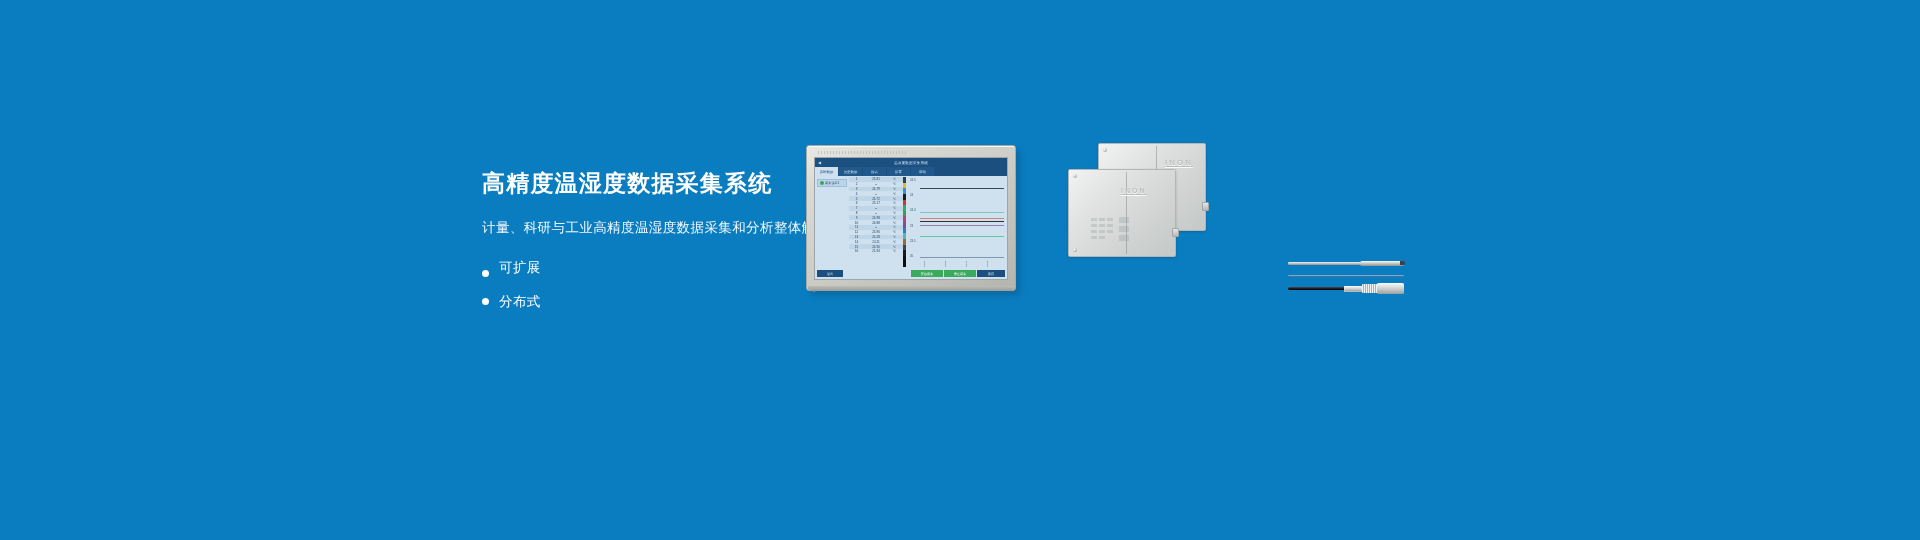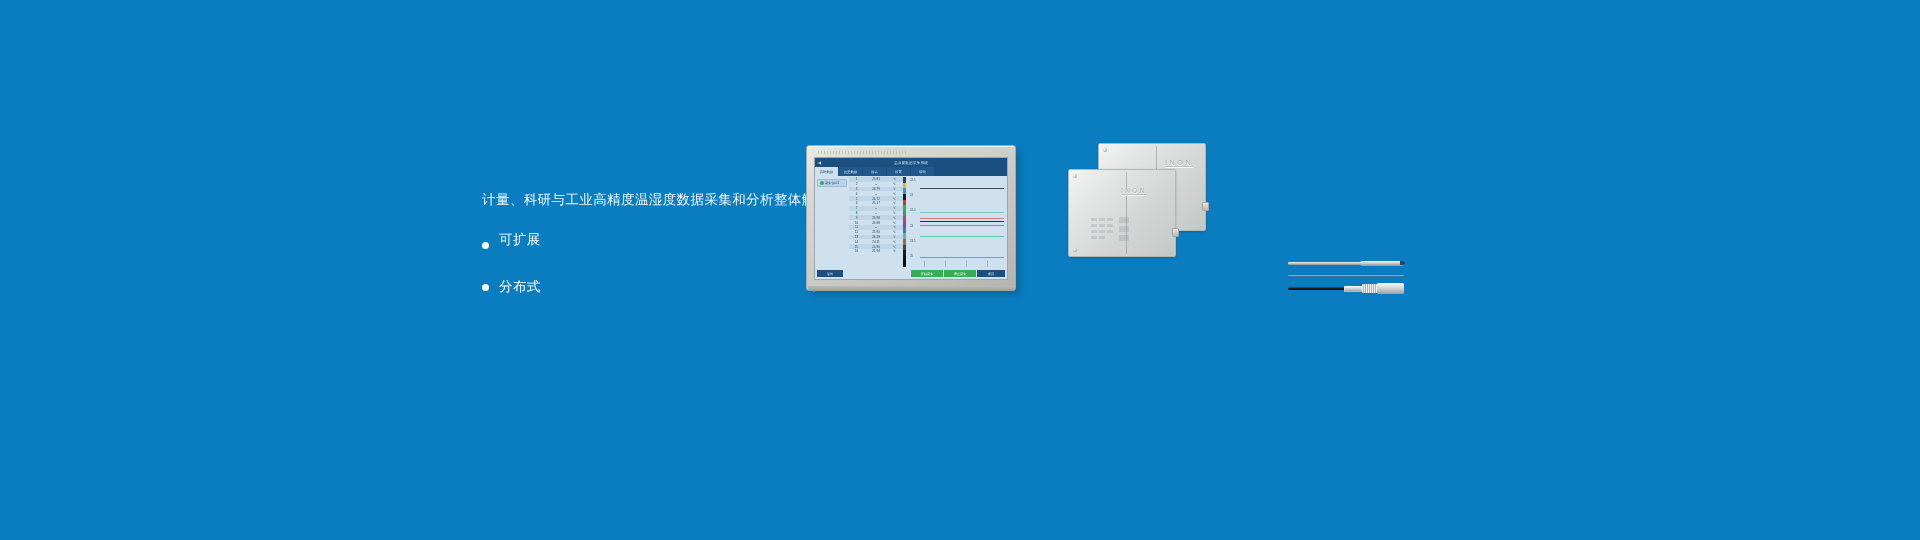--- a/index.html
+++ b/index.html
@@ -15,21 +15,21 @@
   .copy { position:absolute; left:482px; top:170px; width:470px; color:#ffffff; }
   .headline {
     font-size:23px; font-weight:bold; letter-spacing:1.2px;
     color:#ffffff; line-height:1.2; white-space:nowrap;
   }
   .subhead {
     margin-top:21px; font-size:13.5px; font-weight:400;
     color:#f2f9fd; letter-spacing:.4px; white-space:nowrap;
   }
   .features { margin-top:22px; list-style:none; }
-  .feat { display:flex; align-items:center; margin-top:29px; }
+  .feat { display:flex; align-items:center; margin-top:16px; }
   .feat:first-child { margin-top:0;align-items:flex-end; }
   .dot {
     width:7px; height:7px; border-radius:50%; background:#ffffff;
     margin-right:10px; flex:0 0 auto;
   }
   .feat-label { font-size:13.5px; color:#ffffff; letter-spacing:.4px; white-space:nowrap; }
 
   
   .tablet {
     position:absolute; left:806px; top:145px; width:214px; height:150px;
@@ -168,20 +168,21 @@
   .p3-head { position:absolute; left:89px; top:27px; width:27px; height:11px;
              background:linear-gradient(180deg,#fbfcfc,#d2d6d5 45%,#9ba09f);
              border-radius:1.5px; }
 </style>
 </head>
 <body>
 
 <div class="banner">
 
   <div class="copy">
+    <div class="headline">高精度温湿度数据采集系统</div>
     <div class="subhead">计量、科研与工业高精度温湿度数据采集和分析整体解决方案</div>
 
     <ul class="features">
       <li class="feat">
         <span class="dot"></span>
         <span class="feat-label">可扩展</span>
       </li>
       <li class="feat">
         <span class="dot"></span>
         <span class="feat-label">分布式</span>

